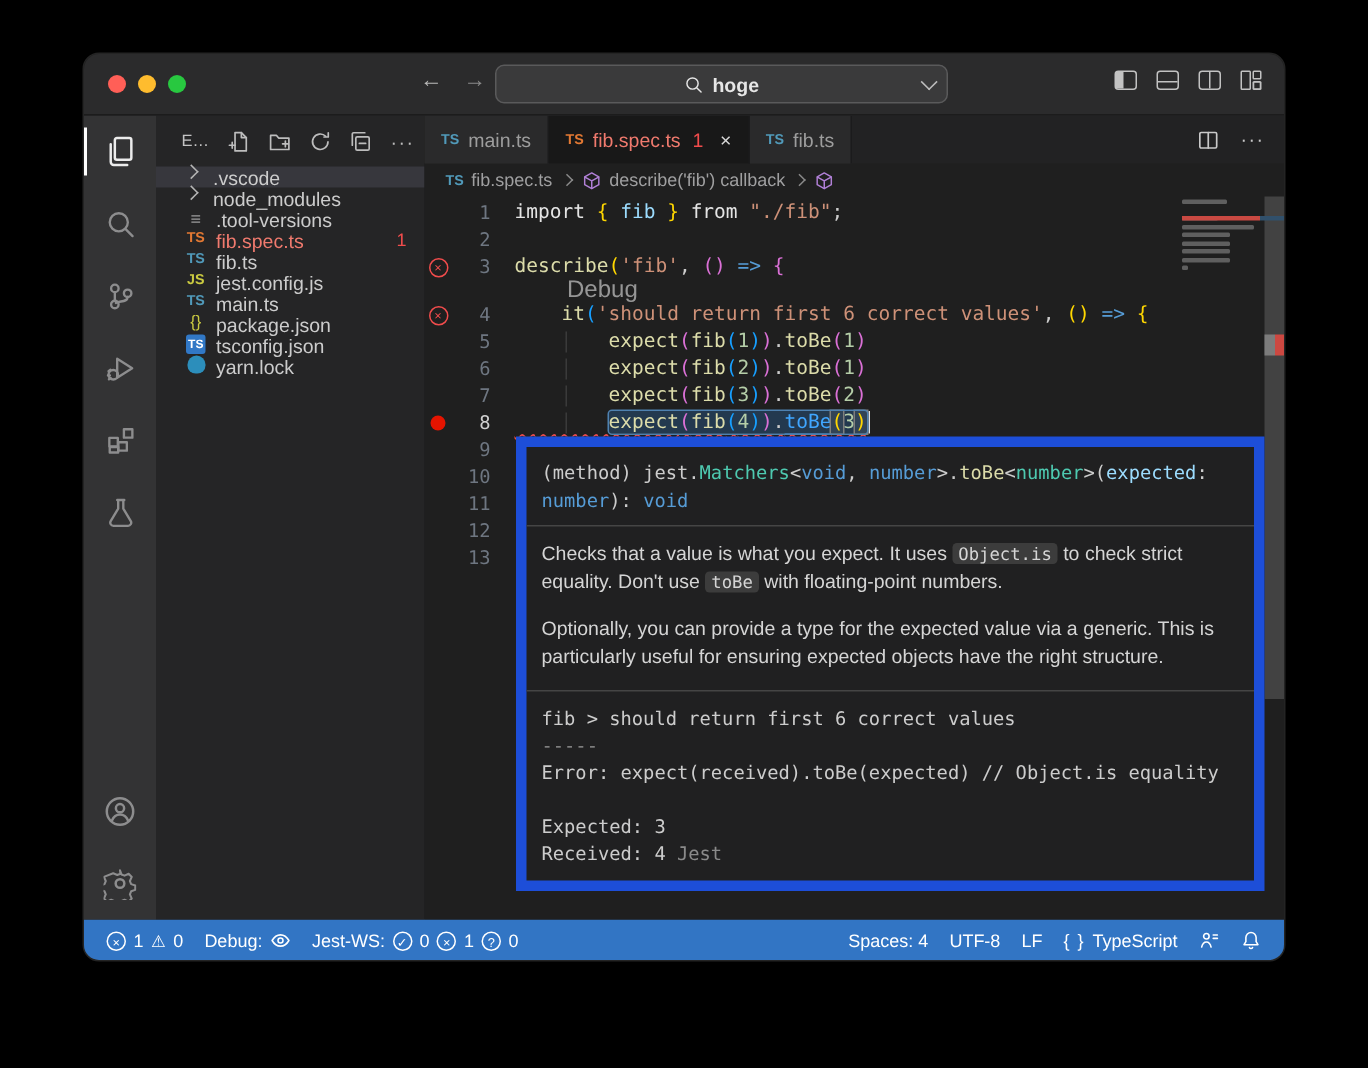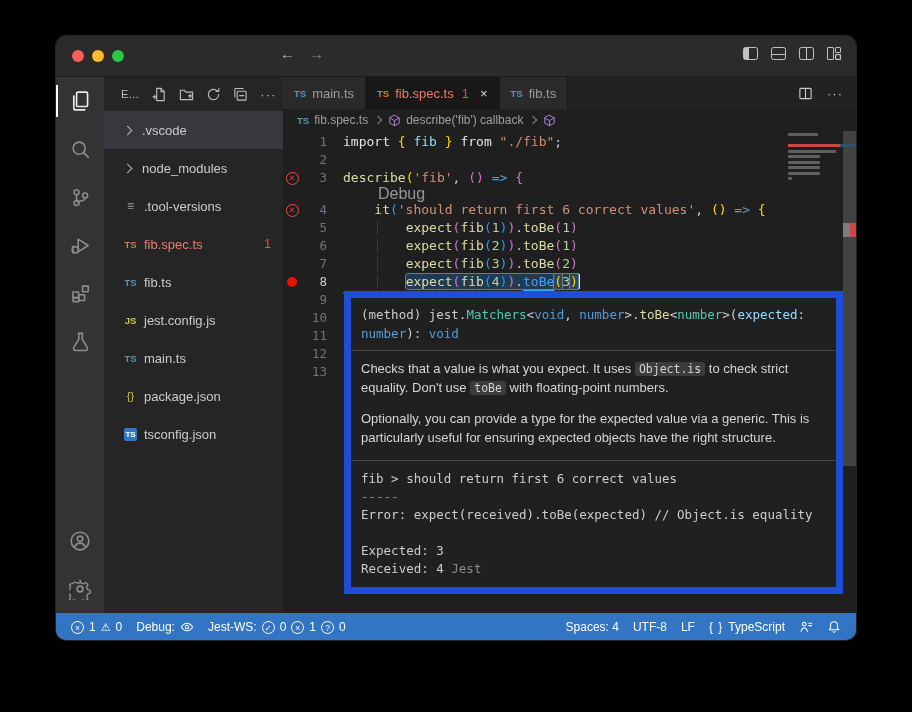--- a/index.html
+++ b/index.html
@@ -28,21 +28,21 @@
   .activitybar{width:48px;background:#333334;display:flex;flex-direction:column;align-items:center}
   .ab-item{width:48px;height:48px;display:flex;align-items:center;justify-content:center;color:#8d8d8e;position:relative}
   .ab-item.active{color:#ececec}
   .ab-item.active::before{content:"";position:absolute;left:0;top:8px;bottom:8px;width:2px;background:#fff}
   .ab-spacer{flex:1}
   
   .sidebar{width:179px;background:#252526;color:#cccccc;display:flex;flex-direction:column}
   .sb-header{height:34px;display:flex;align-items:center;padding-left:17px;gap:13px;color:#c3c3c3;font-size:11px}
   .sb-header .hico{color:#bdbdbd;display:flex;align-items:center}
   .file-list{font-size:13px}
-  .frow{height:38px;display:flex;align-items:center;padding-left:18px;gap:5px;cursor:default}
+  .frow{height:14px;display:flex;padding-left:18px;gap:5px;cursor:default}
   .frow.selected{background:#37373d}
   .chev{width:6px;height:6px;border-right:1.3px solid #b5b5b5;border-bottom:1.3px solid #b5b5b5;transform:rotate(-45deg);margin:0 6px 0 2px}
   .fi{width:17px;text-align:center;font-weight:700;font-size:9.5px;flex:none}
   .fi.ts-blue{color:#519aba}.fi.ts-orange{color:#e37933}.fi.js{color:#cbcb41}
   .fi.braces{color:#cbcb41;font-size:11px;font-weight:400}
   .fi.list{color:#9a9a9a;font-size:12px;font-weight:400}
   .fi.ts-badge{background:#3178c6;color:#fff;border-radius:2px;font-size:8px;width:13px;height:13px;line-height:13px;margin:0 2px}
   .fi.yarn{width:12px;height:12px;background:#2c8ebb;border-radius:50% 50% 45% 45%;margin:0 2.5px;position:relative}
   .fname.err{color:#f07a6e}
   .fbadge{margin-left:auto;margin-right:12px;color:#f14c4c;font-size:12px}
@@ -111,20 +111,30 @@
 
   <div class="titlebar">
     <div class="lights">
       <span class="light" style="background:#ff5f57"></span>
       <span class="light" style="background:#febc2e"></span>
       <span class="light" style="background:#28c840"></span>
     </div>
     <div class="nav">
       <span>←</span>
       <span class="fwd">→</span>
+    </div>
+    <div class="searchbox">
+      <span id="search-ico">
+          <svg width="13" height="13" viewBox="0 0 16 16" fill="none" stroke="currentColor" stroke-width="1.2" stroke-linecap="round" stroke-linejoin="round">
+            <circle cx="7" cy="7" r="4.6"></circle>
+            <path d="M10.6 10.6L14 14"></path>
+          </svg>
+        </span>
+      <span>hoge</span>
+      <span class="chev-d"></span>
     </div>
     <div class="tb-icons">
       <span class="lay left"></span>
       <span class="lay bottom"></span>
       <span class="lay split"></span>
       <span class="lay grid"></span>
     </div>
   </div>
 
   <div class="main">
@@ -269,20 +279,24 @@
             <span class="fname">main.ts</span>
           </div>
           <div class="frow">
             <span class="fi braces">{}</span>
             <span class="fname">package.json</span>
           </div>
           <div class="frow">
             <span class="fi ts-badge">TS</span>
             <span class="fname">tsconfig.json</span>
           </div>
+          <div class="frow">
+            <span class="fi yarn"></span>
+            <span class="fname">yarn.lock</span>
+          </div>
         </div>
     </div>
 
     <div class="editor-group">
       <div class="tabbar">
         <div id="tabs" style="display:flex">
             <div class="tab">
               <span class="ti blue">TS</span>
               <span class="tlabel">main.ts</span>
             </div>

